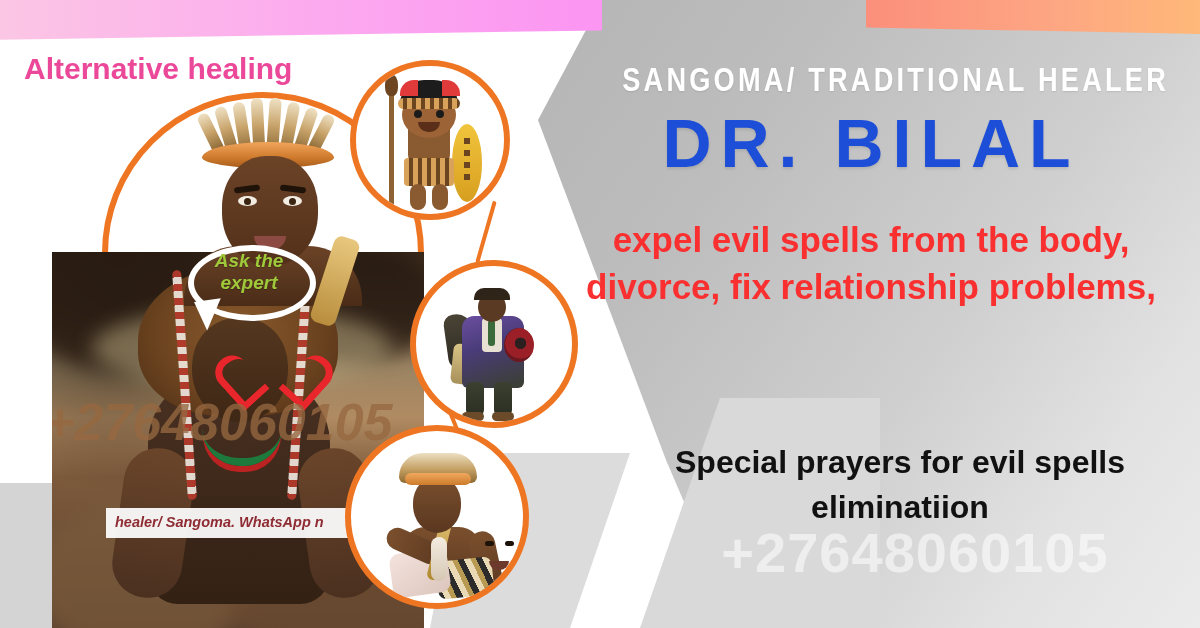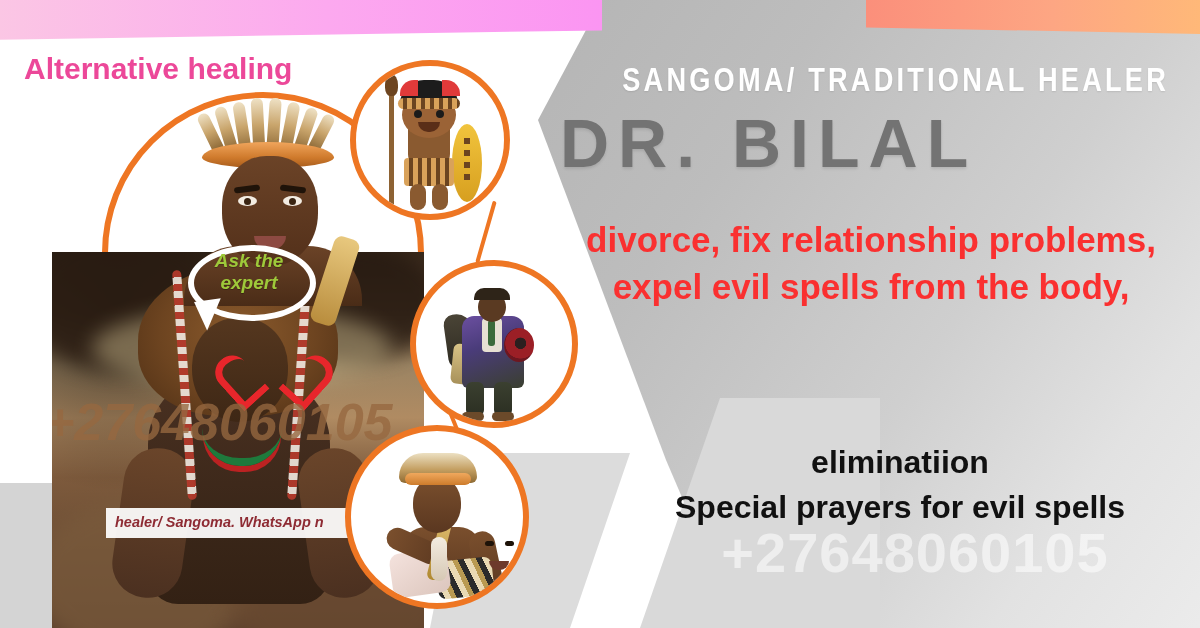--- a/index.html
+++ b/index.html
@@ -54,21 +54,21 @@
   .title-kicker{
     position:absolute;left:560px;top:60px;width:622px;
     text-align:center;color:#ffffff;
     font-weight:bold;font-size:34px;letter-spacing:4px;
     transform:scaleX(0.80);transform-origin:center;
     text-shadow:0 1px 2px rgba(0,0,0,.10);
     white-space:nowrap;
   }
   .title-main{
     position:absolute;left:560px;top:104px;width:622px;
-    color:#737373;
+    text-align:center;color:#1d4ed8;
     font-weight:bold;font-size:68px;letter-spacing:9px;
     text-shadow:0 2px 3px rgba(0,0,0,.10);
     white-space:nowrap;
   }
   .body-red{
     position:absolute;left:546px;top:216px;width:650px;
     text-align:center;color:#fa3030;
     font-weight:bold;font-size:35px;line-height:47px;
   }
   .body-black{
@@ -436,24 +436,24 @@
       <div class="s-mouth"></div>
     </div>
     <div class="s-crown"></div>
     <div class="s-crown-band"></div>
   </div>
 
   <div class="title-kicker">SANGOMA/ TRADITIONAL HEALER</div>
   <div class="title-main">DR. BILAL</div>
 
   <div class="body-red">
+    <div>expel evil spells from the body,</div>
     <div>divorce, fix relationship problems,</div>
-    <div>expel evil spells from the body,</div>
   </div>
 
   <div class="body-black">
+    <div>Special prayers for  evil spells</div>
     <div>eliminatiion</div>
-    <div>Special prayers for  evil spells</div>
   </div>
 
   <div class="phone-watermark">+27648060105</div>
 
 </div>
 
 </body></html>

